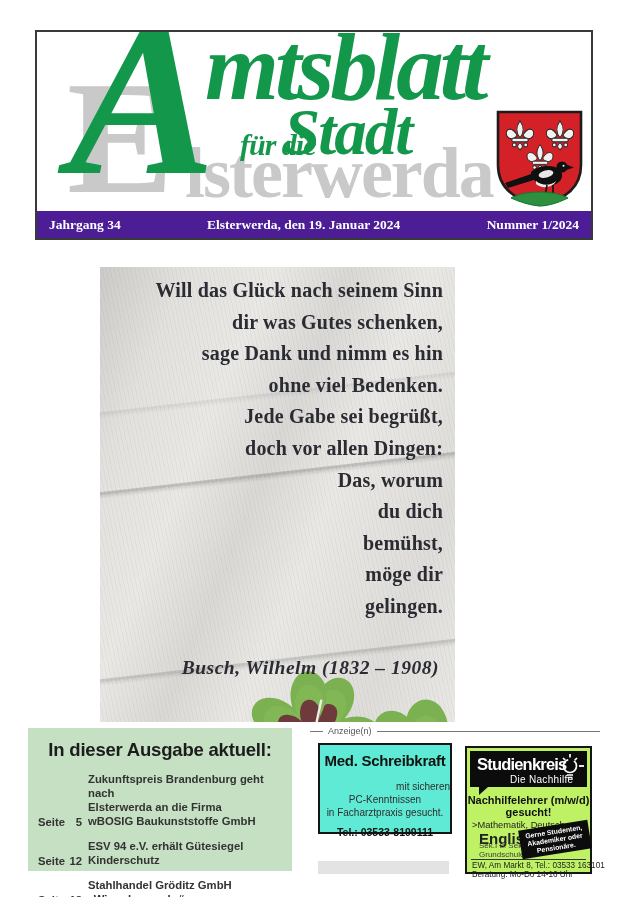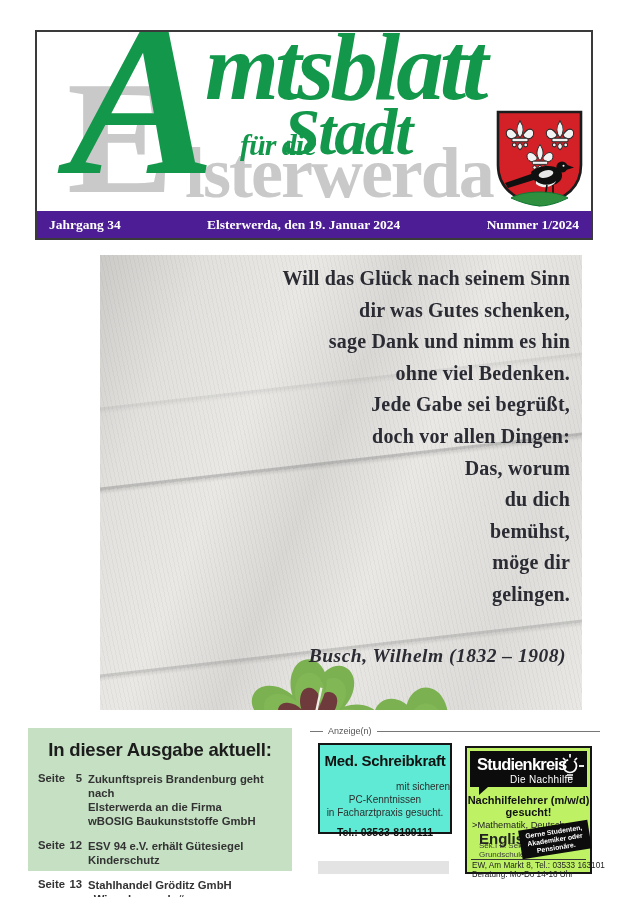--- a/index.html
+++ b/index.html
@@ -21,21 +21,21 @@
   .coat    { position:absolute; left:457px; top:78px; width:91px; height:99px; z-index:3; }
 
   .info-bar {
     position:absolute; left:0; right:0; top:179px; height:27px; background:#4c1d95;
     display:flex; align-items:center; justify-content:space-between; padding:0 12px;
     font-family:"Liberation Serif", serif; font-weight:bold; font-size:13.5px; color:#ffffff; z-index:4;
   }
 
   
   .photo {
-    position:absolute; left:100px; top:255px; width:482px; height:455px;
+    position:absolute; left:100px; top:267px; width:355px; height:455px;
     background:#e9e8e5; overflow:hidden;
   }
   .photo::before { 
     content:""; position:absolute; inset:0;
     background:linear-gradient(113deg, rgba(0,0,0,.13) 0%, rgba(0,0,0,.03) 16%, rgba(0,0,0,0) 32%,
                rgba(0,0,0,.07) 46%, rgba(0,0,0,0) 60%, rgba(0,0,0,.05) 82%, rgba(0,0,0,0) 100%);
   }
   .photo::after { 
     content:""; position:absolute; inset:-30px;
     background:repeating-linear-gradient(84deg, rgba(90,90,90,.06) 0 1px, rgba(0,0,0,0) 1px 4px);
@@ -52,21 +52,21 @@
   .poem div { line-height:31.6px; letter-spacing:.2px; }
   .attrib { position:absolute; top:390px; right:16px; z-index:3; font-family:"Liberation Serif", serif;
     font-style:italic; font-weight:600; font-size:19.5px; color:#2b2b33; letter-spacing:.5px; }
 
   
   .issue-box { position:absolute; left:28px; top:728px; width:264px; height:143px;
     background:#c5e0c3; padding:11px 10px 0 10px; color:#262626; }
   .issue-title { text-align:center; font-weight:bold; font-size:18.5px; color:#1c1c1c;
     letter-spacing:-.2px; margin-bottom:11px; }
   .issue-row { display:flex; margin-bottom:11px; font-size:11.3px; font-weight:bold; color:#333; }
-  .issue-row .pg { width:50px; flex:none; display:flex; justify-content:space-between; padding-right:6px; }
+  .issue-row .pg { width:50px; flex:none; display:flex; justify-content:space-between; padding-right:6px;align-items:flex-end; }
   .issue-row .txt div { line-height:14px; }
 
   
   .ad-divider { position:absolute; left:310px; top:726px; width:290px; height:10px;
     display:flex; align-items:center; gap:5px; color:#555; font-size:9px; }
   .ad-divider .dash { width:13px; border-top:1px solid #777; }
   .ad-divider .rule { flex:1; border-top:1px solid #777; }
 
   .med-ad { position:absolute; left:318px; top:743px; width:134px; height:91px;
     border:2px solid #151515; background:#5eead4; text-align:center; color:#2e2e2e; }

